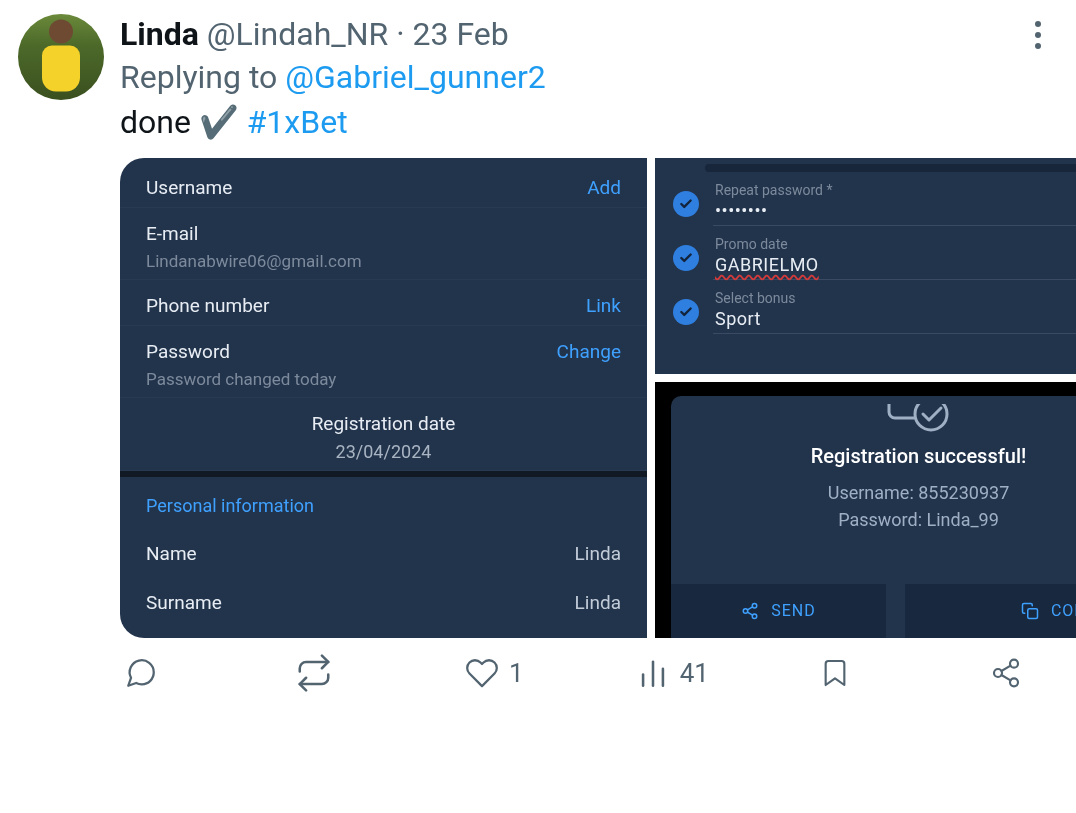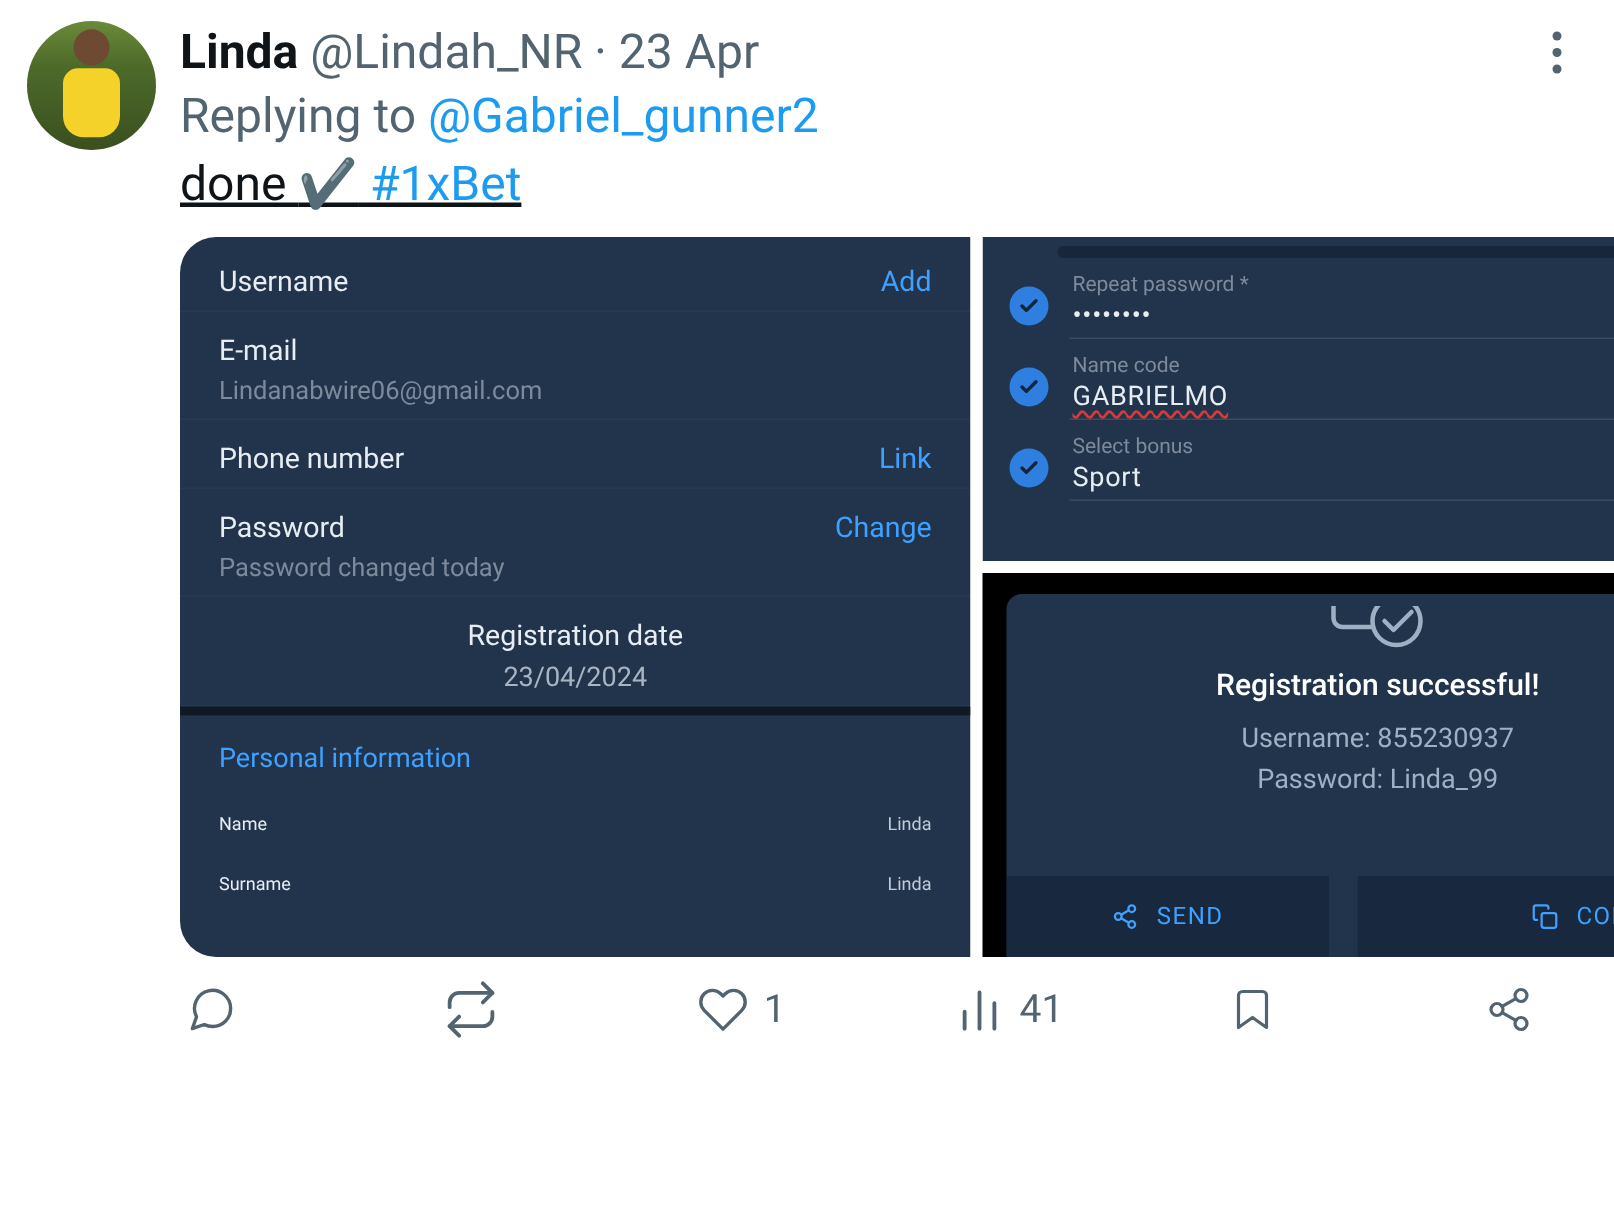--- a/index.html
+++ b/index.html
@@ -50,21 +50,21 @@
   .name-line .handle, .name-line .dot, .name-line .date { color:#536471; font-weight:400; }
   .more-btn {
     width:40px;height:40px;
     display:flex;align-items:center;justify-content:center;
     color:#536471;
     border-radius:50%;
     cursor:pointer;
   }
   .reply-line { font-size:32px; color:#536471; line-height:1.35; }
   .reply-line .mention { color:#1d9bf0; }
-  .content-line { font-size:32px; color:#0f1419; line-height:1.35; margin-top:2px;text-decoration:underline;}
+  .content-line { font-size:32px; color:#0f1419; line-height:1.35; margin-top:2px;}
   .content-line .hashtag { color:#1d9bf0; }
   .check-emoji { filter: grayscale(10%); }
 
   .media-grid {
     margin-top:14px;
     display:grid;
     grid-template-columns: 1fr 1fr;
     grid-template-rows: auto auto;
     gap:8px;
     border-radius:24px;
@@ -103,21 +103,21 @@
   .settings .row .action { color:#3fa1ff; font-size:19px; }
   .settings .row .value { color:#a9b4c2; font-size:18px; }
   .settings .divider { height:6px; background:#111925; }
   .settings .section-title {
     padding: 18px 26px 10px 26px;
     color:#3fa1ff; font-size:18px;
   }
   .settings .kv {
     padding: 16px 26px 10px 26px;
     display:flex; justify-content:space-between;
-    color:#e8edf4; font-size:12px;
+    color:#e8edf4; font-size:19px;
   }
   .settings .kv .v { color:#c2cbd8;}
 
   
   .form-card {
     background:#22344c;
     height:100%;
     padding: 6px 34px 0 18px;
   }
   .form-row {
@@ -219,21 +219,21 @@
     </div>
   </div>
 
   <div class="tweet-body">
 
     <div class="header-line">
       <div class="name-line">
         <span class="display-name">Linda</span>
         <span class="handle">@Lindah_NR</span>
         <span class="dot">·</span>
-        <span class="date">23 Apr</span>
+        <span class="date">23 Feb</span>
       </div>
       <div class="more-btn" aria-label="More">
         <svg width="8" height="30" viewBox="0 0 8 30" fill="currentColor">
             <circle cx="4" cy="4" r="3"></circle>
             <circle cx="4" cy="15" r="3"></circle>
             <circle cx="4" cy="26" r="3"></circle>
           </svg>
       </div>
     </div>
 
@@ -329,21 +329,21 @@
           </div>
 
           <div class="form-row">
             <div class="check-dot">
               <svg width="14" height="14" viewBox="0 0 24 24" fill="none" stroke="#13253d" stroke-width="4" stroke-linecap="round" stroke-linejoin="round">
                   <polyline points="20 6 9 17 4 12"></polyline>
                 </svg>
             </div>
             <div class="field">
               <div class="fl">
-                <span class="flabel">Name code</span>
+                <span class="flabel">Promo date</span>
                 <span class="fval promo">GABRIELMO</span>
               </div>
             </div>
           </div>
 
           <div class="form-row">
             <div class="check-dot">
               <svg width="14" height="14" viewBox="0 0 24 24" fill="none" stroke="#13253d" stroke-width="4" stroke-linecap="round" stroke-linejoin="round">
                   <polyline points="20 6 9 17 4 12"></polyline>
                 </svg>

